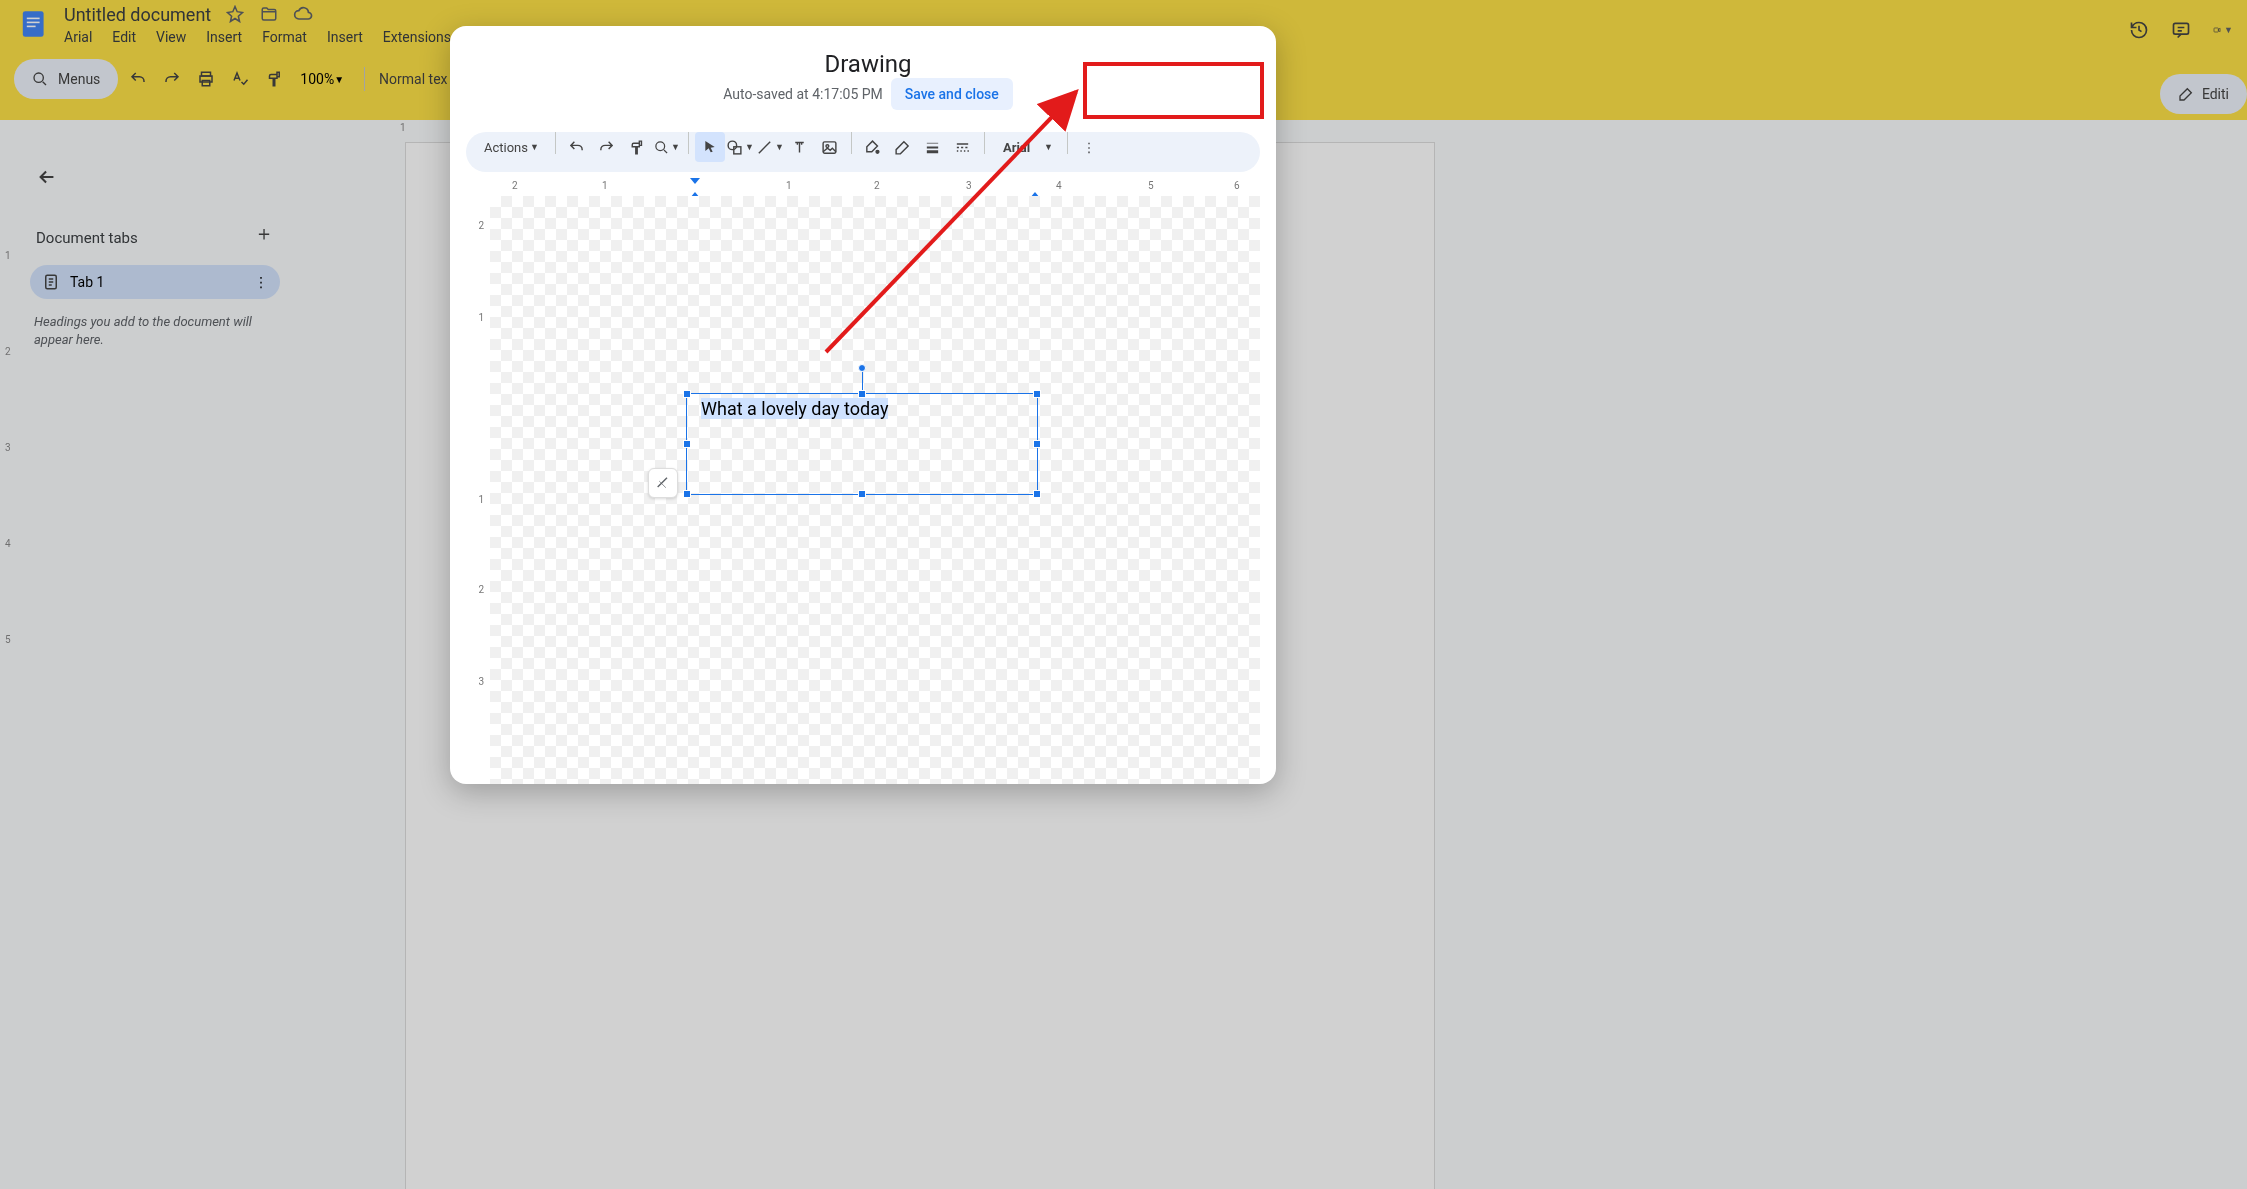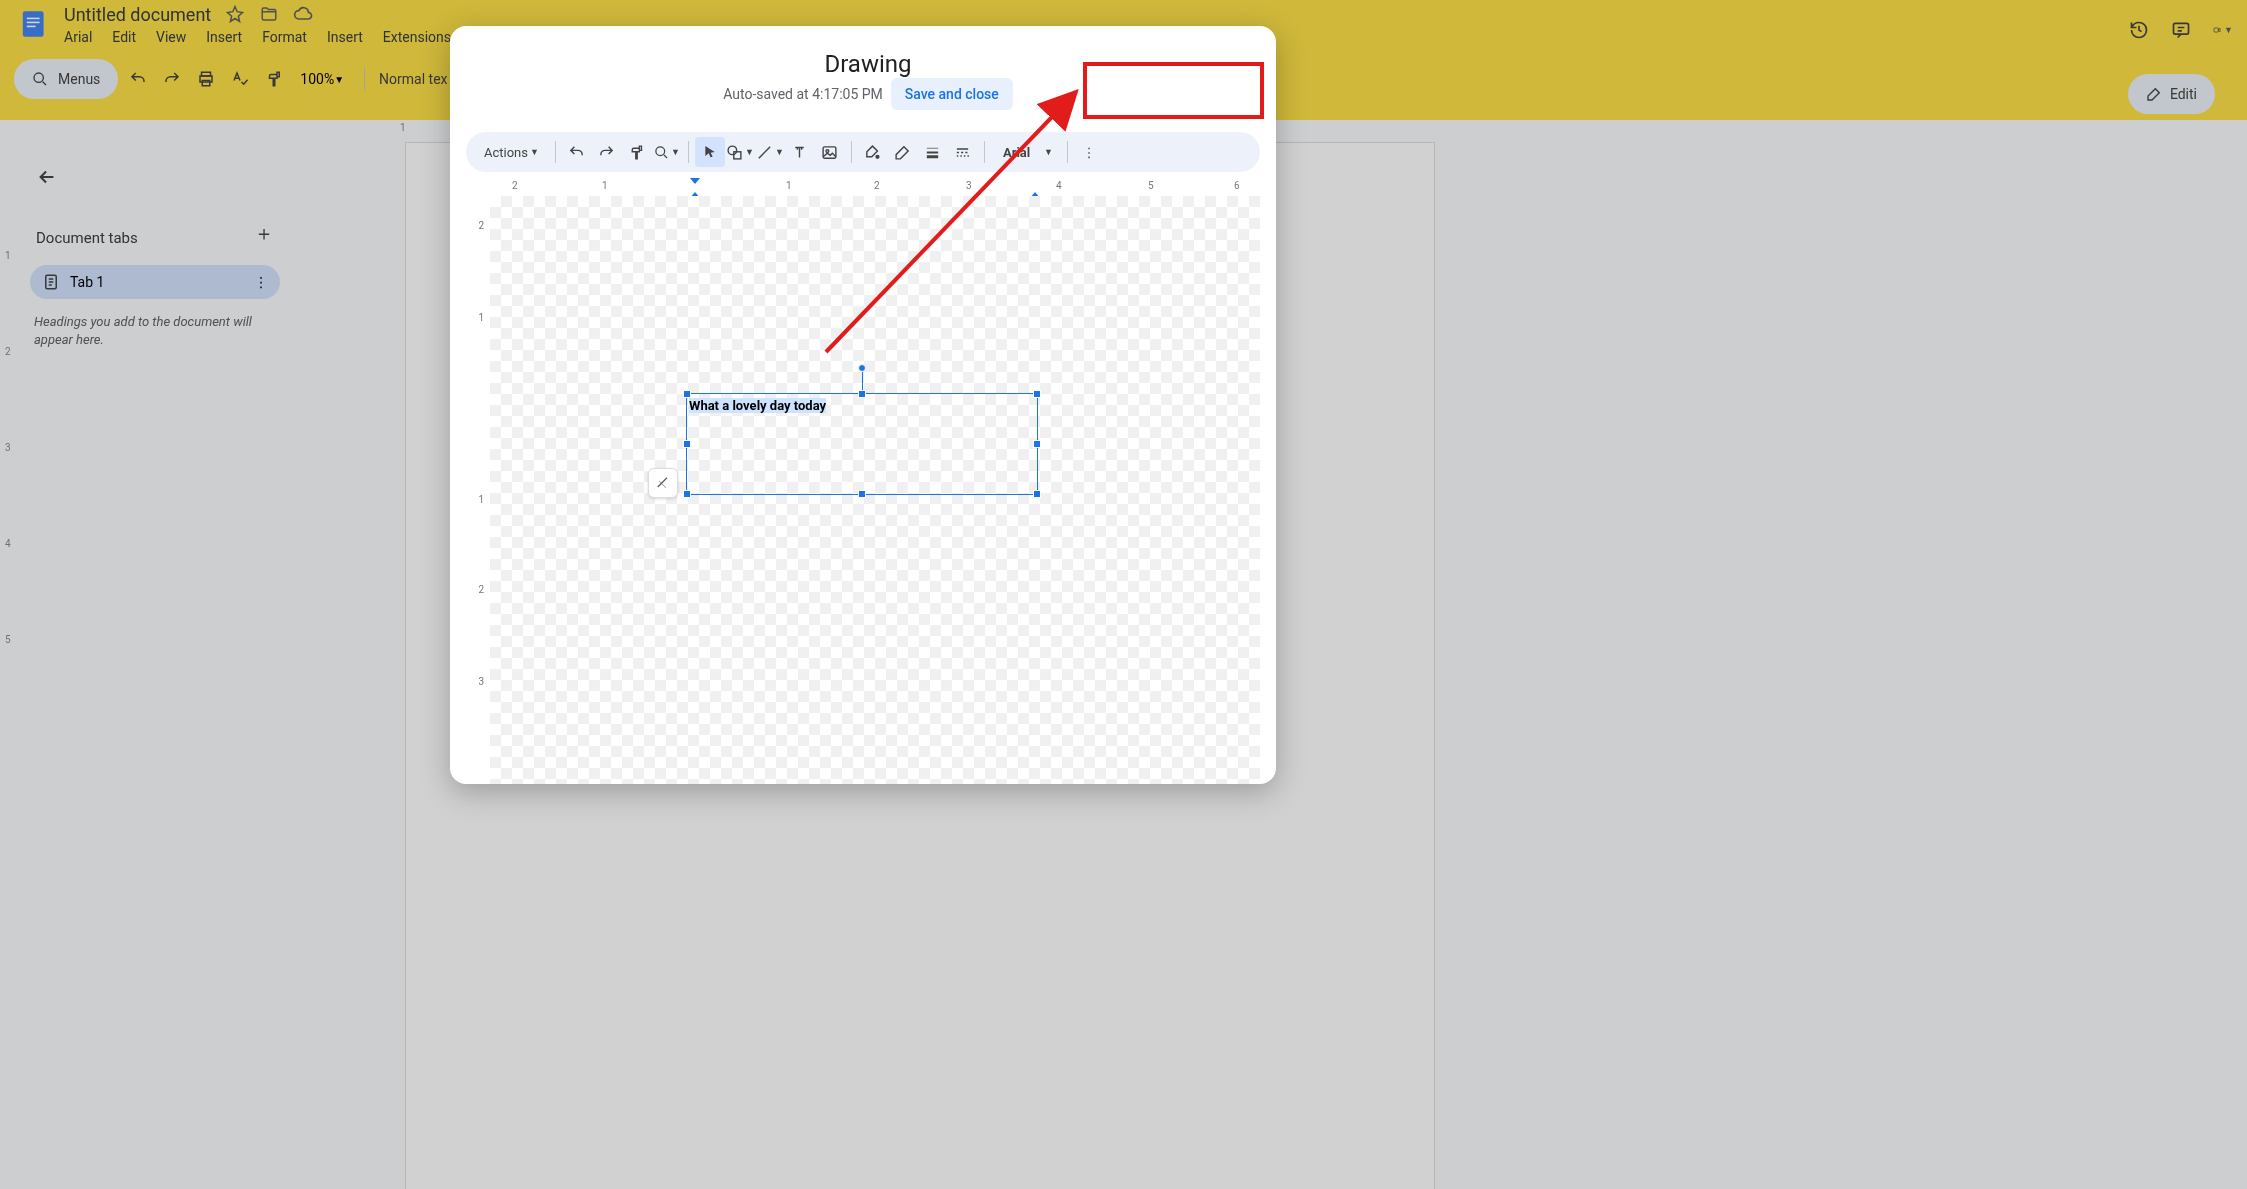--- a/index.html
+++ b/index.html
@@ -19,21 +19,21 @@
 .menu-item { cursor:pointer; }
 
 .toolbar-row { display:flex; align-items:center; gap:6px; height:46px; padding:0 14px; margin-top:14px; }
 .pill { display:flex; align-items:center; gap:10px; background:#edf2fa; border-radius:22px; padding:0 18px; height:40px; font-size:14px; color:#444; }
 .tbtn { width:28px; height:28px; display:flex; align-items:center; justify-content:center; color:#444; border-radius:4px; }
 .zoom { display:flex; align-items:center; font-size:14px; padding:0 6px; }
 .divider-v { width:1px; height:24px; background:#c7c7c7; margin:0 8px; }
 .style-drop { font-size:14px; color:#444; }
 
 .top-right { position:absolute; top:20px; right:14px; display:flex; align-items:center; gap:22px; }
-.edit-pill { position:absolute; top:74px; right:32px; display:flex; align-items:center; gap:8px; background:#edf2fa; border-radius:22px; padding:0 18px; height:40px; font-size:14px; color:#444; }
+.edit-pill { position:absolute; top:74px; right:0; display:flex; align-items:center; gap:8px; background:#edf2fa; border-radius:22px; padding:0 18px; height:40px; font-size:14px; color:#444; }
 
 .doc-body { position:absolute; top:120px; left:0; right:0; bottom:0; background:#f9fbfd; }
 .h-ruler { position:absolute; top:0; left:400px; height:18px; font-size:10px; color:#888; }
 .h-ruler span { position:absolute; top:2px; }
 .v-ruler { position:absolute; left:5px; top:40px; width:14px; font-size:10px; color:#888; }
 .v-ruler span { position:absolute; }
 .sidebar { position:absolute; top:30px; left:20px; width:270px; padding:10px; }
 .back-btn { width:34px; height:34px; display:flex; align-items:center; justify-content:center; color:#444; margin-bottom:26px; }
 .tabs-head { display:flex; align-items:flex-end; justify-content:space-between; font-size:15px; font-weight:400; color:#3c4043; margin-bottom:18px; padding:0 6px;gap:12px; }
 .tab-row { display:flex; align-items:center; background:#d3e3fd; border-radius:20px; padding:8px 12px; gap:10px; font-size:14px; }
@@ -44,21 +44,21 @@
 
 .modal-overlay { position:absolute; inset:0; pointer-events:none; }
 .modal { position:absolute; left:450px; top:26px; width:826px; height:758px; background:#fff; border-radius:16px; box-shadow:0 8px 30px rgba(0,0,0,.25); pointer-events:auto; display:flex; flex-direction:column; overflow:hidden; }
 .modal-head { display:flex; align-items:center; justify-content:space-between; padding:24px 30px 14px 40px;flex-direction:column; }
 .modal-title { font-size:24px; color:#202124; }
 .head-right { display:flex; align-items:center; gap:8px; }
 .autosave { font-size:14px; color:#5f6368; }
 .save-btn { font-size:14px; color:#1a73e8; background:#e8f0fe; border-radius:6px; padding:8px 14px; cursor:pointer; font-weight:500; }
 .red-box { position:absolute; border:4px solid #e21b1b; pointer-events:none; }
 
-.draw-toolbar { margin:8px 16px 0 16px; height:40px; background:#edf2fa; border-radius:22px; display:flex; align-items:center; padding:0 8px; gap:0; }
+.draw-toolbar { margin:8px 16px 0 16px; height:40px; background:#edf2fa; border-radius:22px; display:flex; align-items:flex-start; padding:0 8px; gap:0; }
 .dtb { height:30px; min-width:30px; display:flex; align-items:center; justify-content:center; color:#444; border-radius:4px; font-size:13px; }
 .dtb.sel { background:#d3e3fd; }
 .dtb .caret { font-size:9px; margin-left:2px; }
 .actions-btn { padding:0 10px; }
 .font-drop { min-width:70px; justify-content:space-between; padding:0 8px 0 12px;font-weight:bold; }
 .sep { width:1px; height:22px; background:#c4c7c5; margin:0 6px; }
 
 .ruler-area { position:relative; margin:6px 16px 0 16px; flex:1; }
 .d-h-ruler { position:absolute; top:0; left:24px; right:0; height:18px; font-size:10px; color:#777; }
 .d-h-ruler span { position:absolute; top:2px; }
@@ -78,21 +78,21 @@
   background-position:0 0,0 11px,11px -11px,-11px 0;
   background-color:#fff;
 }
 .sel-box { position:absolute; border:1.5px solid #1a73e8; }
 .handle { position:absolute; width:8px; height:8px; background:#1a73e8; border:1px solid #fff; }
 .hdl-nw{top:-4px;left:-4px}.hdl-n{top:-4px;left:calc(50% - 4px)}.hdl-ne{top:-4px;right:-4px}
 .hdl-e{top:calc(50% - 4px);right:-4px}.hdl-se{bottom:-4px;right:-4px}.hdl-s{bottom:-4px;left:calc(50% - 4px)}
 .hdl-sw{bottom:-4px;left:-4px}.hdl-w{top:calc(50% - 4px);left:-4px}
 .rot-line{position:absolute; top:-24px; left:50%; width:1px; height:20px; background:#1a73e8;}
 .rot-dot{position:absolute; top:-30px; left:calc(50% - 4px); width:8px;height:8px;border-radius:50%;background:#1a73e8;border:1px solid #fff;}
-.tb-text { position:absolute; top:4px; left:2px; font-size:13px; font-family:Arial,sans-serif; color:#000;font-weight:bold; }
+.tb-text { position:absolute; top:4px; left:14px; font-size:18px; font-family:Arial,sans-serif; color:#000; }
 .tb-text .hl { background:#cfe2ff; }
 .float-btn { position:absolute; width:30px;height:30px;border-radius:6px;background:#fff;border:1px solid #ddd;display:flex;align-items:center;justify-content:center;color:#5f6368;font-size:14px; box-shadow:0 1px 3px rgba(0,0,0,.15); }
 
 .arrow-svg { position:absolute; pointer-events:none; overflow:visible; }
 </style>
 </head>
 <body>
 
 <div class="docs-app">
   <div class="titlebar">

